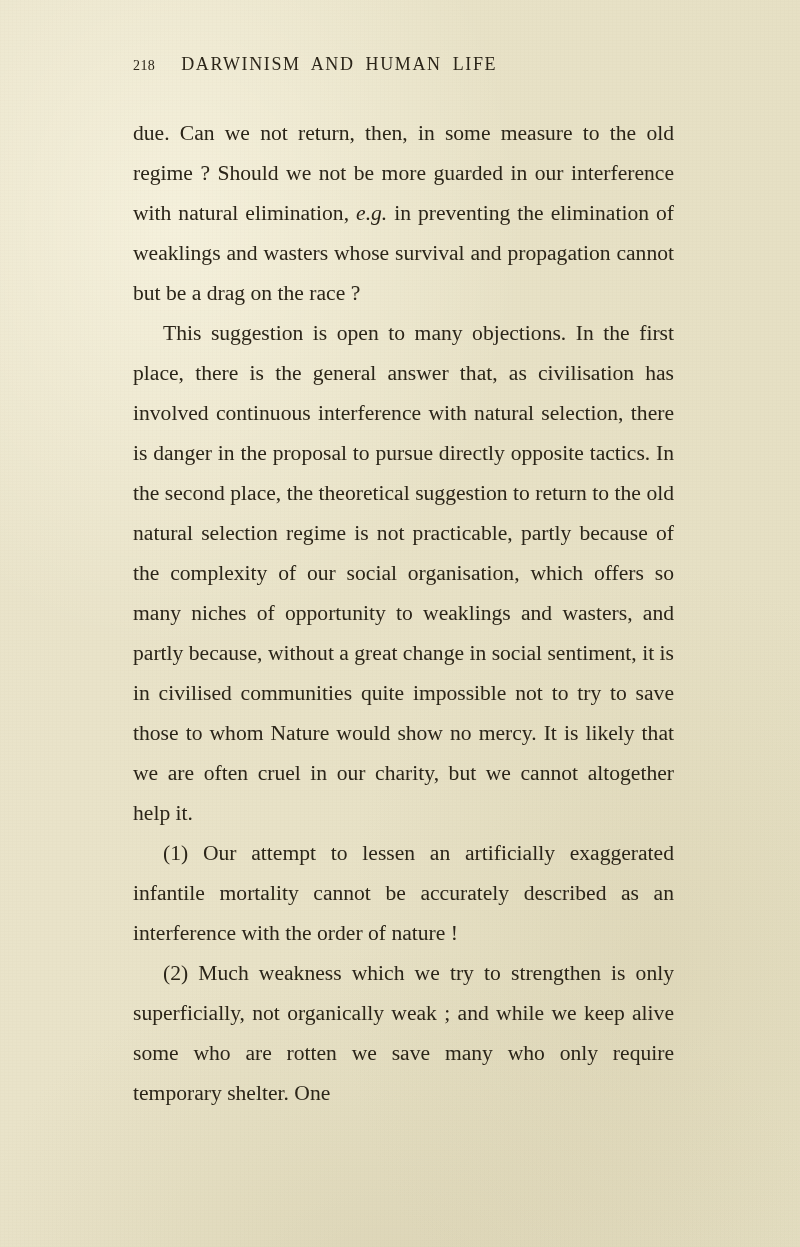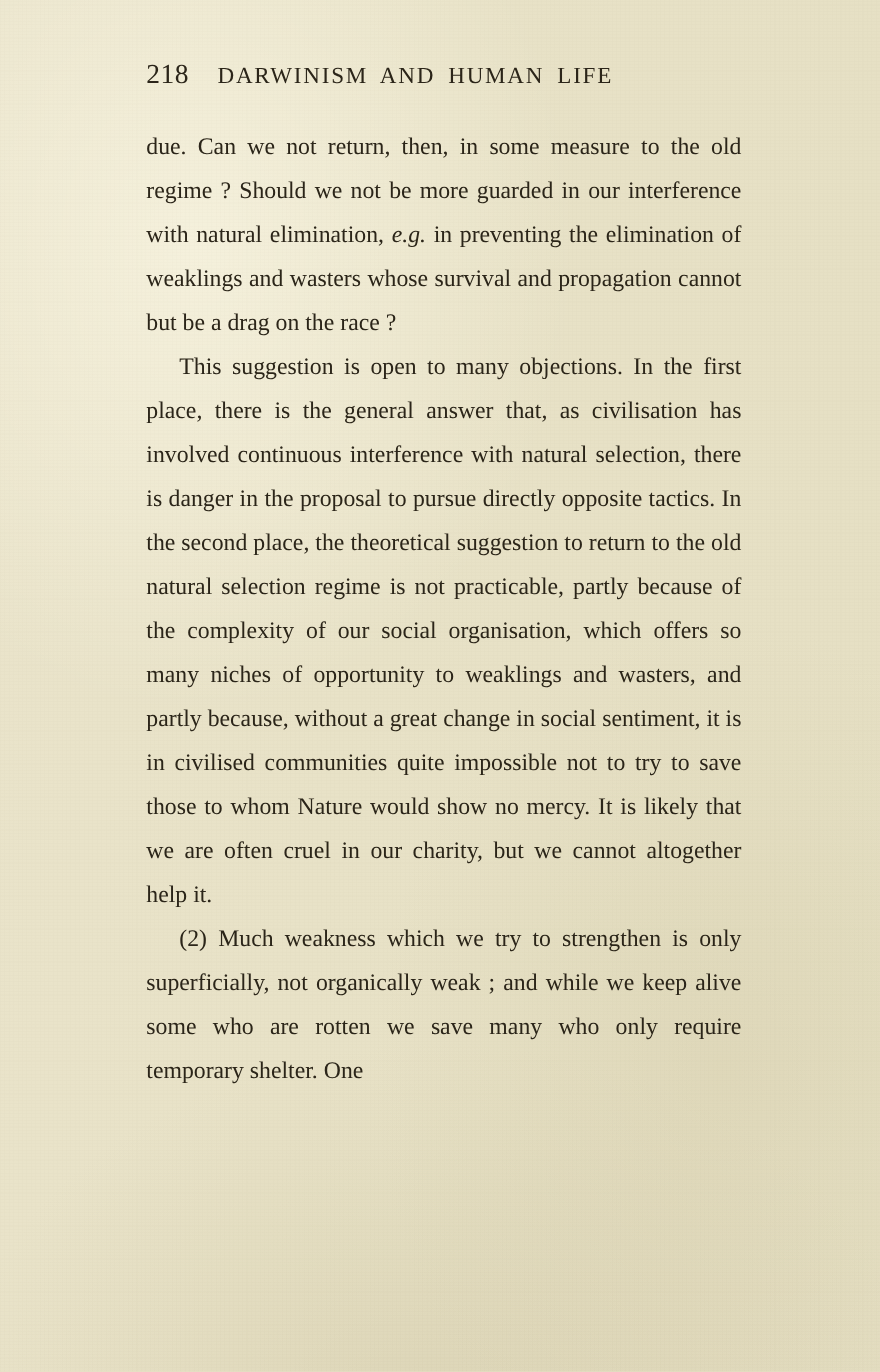--- a/index.html
+++ b/index.html
@@ -48,26 +48,26 @@
   .running-head {
     position: absolute;
     left: 133px;
     top: 54px;
     width: 540px;
     display: flex;
     align-items: baseline;
     white-space: nowrap;
   }
   .folio {
-    font-size: 25px;
+    font-size: 14px;
     letter-spacing: 0.4px;
     margin-right: 26px;
   }
   .head-title {
-    font-size: 21px;
+    font-size: 18px;
     letter-spacing: 1.6px;
     word-spacing: 5px;
   }
 
   
   .textblock {
     position: absolute;
     left: 133px;
     top: 113px;
     width: 541px;
@@ -100,16 +100,17 @@
 <div class="page">
 
   <div class="running-head">
     <span class="folio">218</span>
     <span class="head-title">DARWINISM AND HUMAN LIFE</span>
   </div>
 
   <div class="textblock">
       <p class="para first">due.  Can we not return, then, in some measure to the old regime ?  Should we not be more guarded in our interference with natural elimination, <i>e.g.</i> in preventing the elimination of weaklings and wasters whose survival and propagation cannot but be a drag on the race ?</p>
       <p class="para">This suggestion is open to many objections.  In the first place, there is the general answer that, as civilisation has involved continuous interference with natural selection, there is danger in the proposal to pursue directly opposite tactics.  In the second place, the theoretical suggestion to return to the old natural selection regime is not practicable, partly because of the complexity of our social organisation, which offers so many niches of opportunity to weaklings and wasters, and partly because, without a great change in social sentiment, it is in civilised communities quite impossible not to try to save those to whom Nature would show no mercy.  It is likely that we are often cruel in our charity, but we cannot altogether help it.</p>
+      <p class="para">(1) Our attempt to lessen an artificially exaggerated infantile mortality cannot be accurately described as an interference with the order of nature !</p>
       <p class="para">(2) Much weakness which we try to strengthen is only superficially, not organically weak ; and while we keep alive some who are rotten we save many who only require temporary shelter.  One</p>
     </div>
 
 </div>
 
 </body></html>

